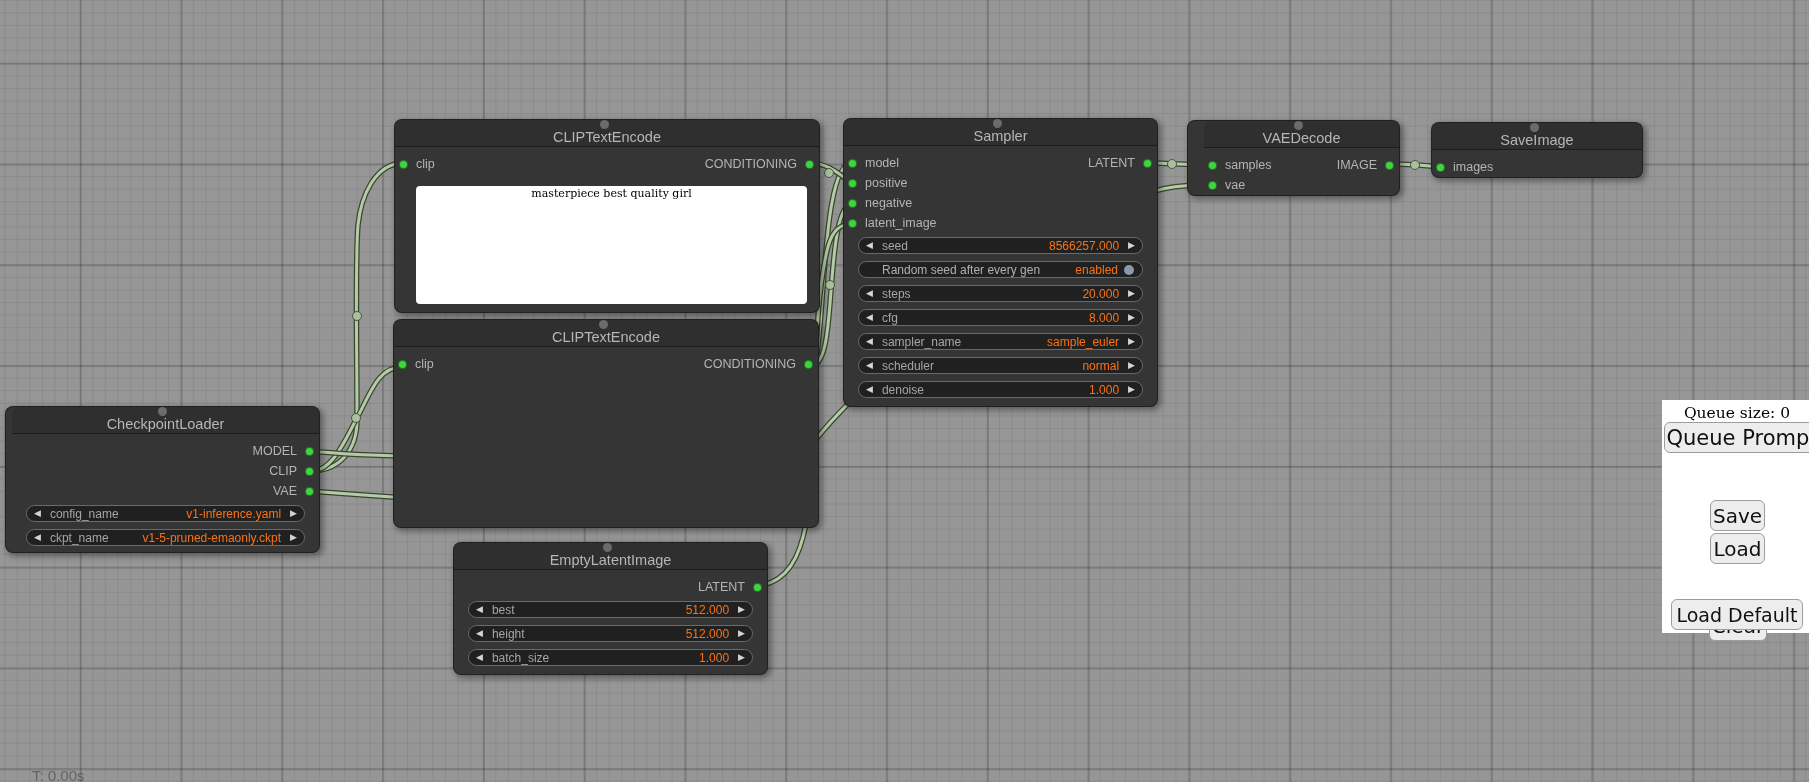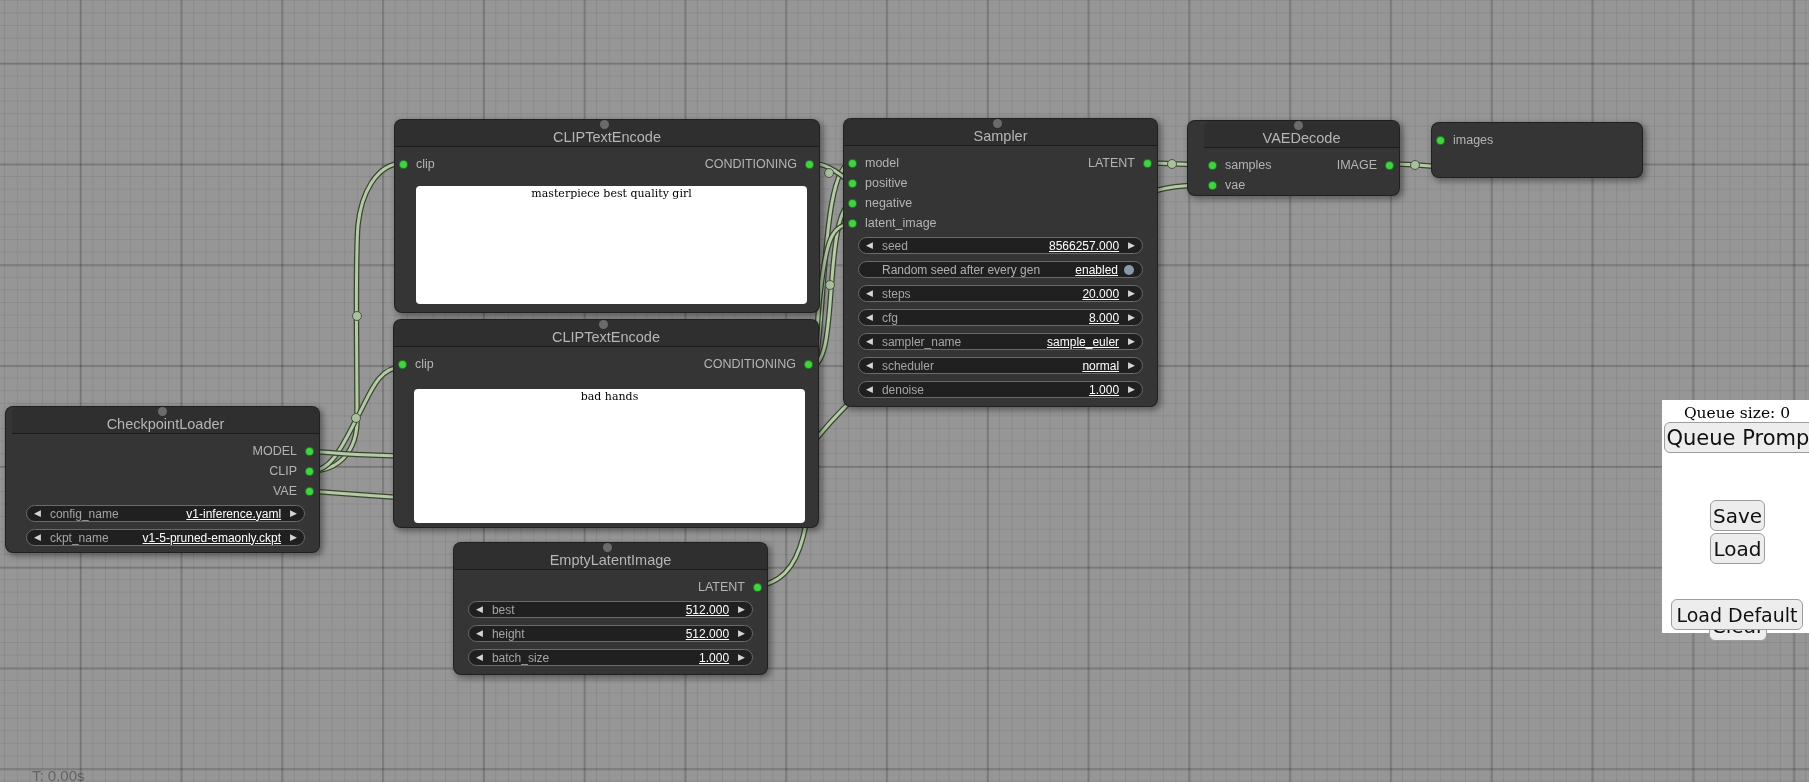--- a/index.html
+++ b/index.html
@@ -44,21 +44,21 @@
   .slot.out .dot{margin-left:8px;}
   .slot em{font-style:normal;font-size:12.5px;color:#b4b4b4;white-space:nowrap;}
   .widgets{margin-top:4px;}
   .widget{
     height:17px;background:#202020;border:1px solid #6a6a6a;border-radius:9px;
     margin:0 14px 7px 14px;display:flex;align-items:center;
     font-size:12px;padding:0 7px;box-sizing:border-box;white-space:nowrap;
   }
   .arrow{font-size:9px;color:#d4d4d4;line-height:17px;flex:none;}
   .wlabel{color:#a5a5a5;margin-left:9px;}
-  .wvalue{color:#ffffff;margin-left:auto;margin-right:9px;text-decoration:underline;}
+  .wvalue{color:#f97316;margin-left:auto;margin-right:9px;}
   .widget.toggle .wlabel{margin-left:16px;color:#b0b0b0;}
   .toggle-dot{width:10px;height:10px;border-radius:50%;background:var(--toggle-on,#8899aa);flex:none;margin-right:1px;}
   .widget.toggle .wvalue{margin-right:6px;}
   .prompt-text{
     position:absolute;background:#ffffff;color:#000;border:none;border-radius:4px;
     font-family:"DejaVu Serif",serif;font-size:11px;line-height:13px;
     padding:1px 2px;resize:none;overflow:hidden;box-sizing:border-box;outline:none;text-align:center;
   }
   
   #node-checkpoint{left:5px;top:406px;width:315px;height:147px;padding-left:6px;}
@@ -198,21 +198,20 @@
       <span class="slot in">
           <i class="dot"></i>
           <em>clip</em>
         </span>
       <span class="slot out">
           <em>CONDITIONING</em>
           <i class="dot"></i>
         </span>
     </div>
   </div>
-  <textarea class="prompt-text" id="clip-neg-text" spellcheck="false" style="">bad hands</textarea>
 </div>
 
 <div class="node" id="node-sampler">
   <div class="node-title">
     <span class="collapse-dot"></span>
     <span class="title-text">Sampler</span>
   </div>
   <div class="rows">
     <div class="slot-row">
       <span class="slot in">
@@ -342,20 +341,24 @@
     <div class="slot-row">
         <span class="slot in">
           <i class="dot"></i>
           <em>vae</em>
         </span>
       </div>
   </div>
 </div>
 
 <div class="node" id="node-save-image">
+  <div class="node-title">
+    <span class="collapse-dot"></span>
+    <span class="title-text">SaveImage</span>
+  </div>
   <div class="rows">
     <div class="slot-row">
         <span class="slot in">
           <i class="dot"></i>
           <em>images</em>
         </span>
       </div>
   </div>
 </div>
 

